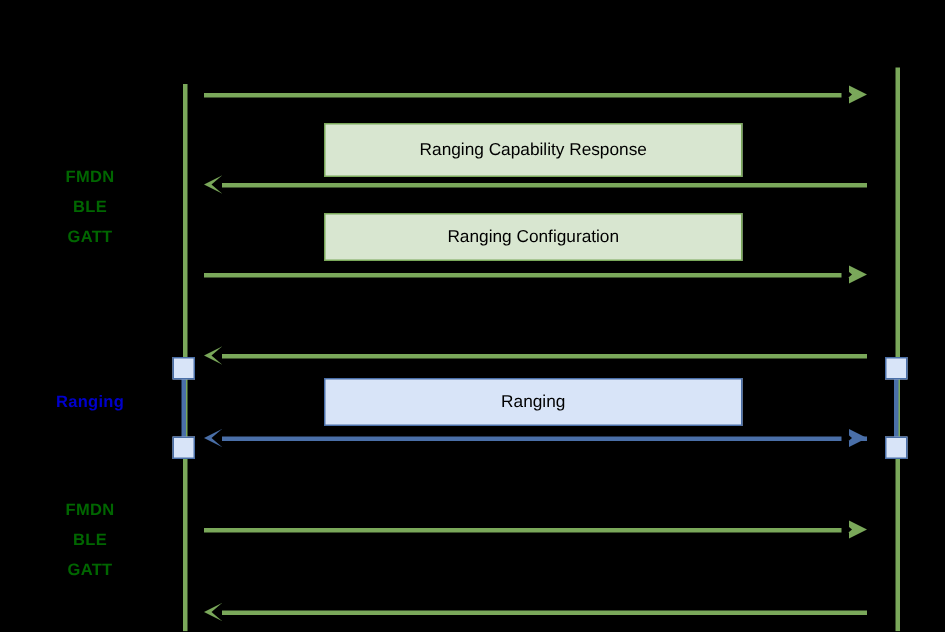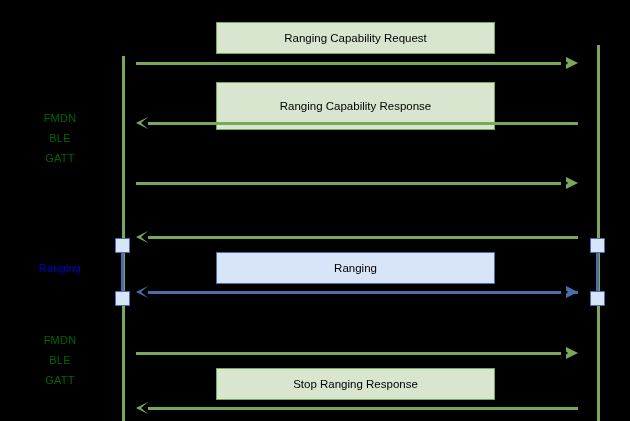--- a/index.html
+++ b/index.html
@@ -19,21 +19,21 @@
   .lifeline {
     position: absolute;
     width: 3px;
     background: #7aa85a;
   }
   
   .phase-label {
     position: absolute;
     text-align: center;
     font-size: 11px;
-    font-weight: normal;
+    font-weight: bold;
     line-height: 20px;
     white-space: pre-line;
     letter-spacing: 0.2px;
   }
   .phase-green { color: #006600; }
   .phase-blue  { color: #0000cc; }
 
   
   .msg-box {
     position: absolute;
@@ -130,30 +130,30 @@
   <div class="phase-label phase-green" style="left:22px; top:108px; width:76px;">FMDN
 BLE
 GATT</div>
 
   <div class="phase-label phase-blue" style="left:22px; top:258px; width:76px;">Ranging</div>
 
   <div class="phase-label phase-green" style="left:22px; top:330px; width:76px;">FMDN
 BLE
 GATT</div>
 
-  <div class="msg-box green" style="left:216px; top:22px; width:279px; height:32px;">Ranging Capability Request</div>
   <div class="arrow-line green" style="left:136px; top:62px; width:430px;"></div>
   <div class="arrow-head right green" style="left:566px; top:57px;"></div>
   <div class="arrow-notch right" style="left:561px; top:57px;"></div>
 
-  <div class="msg-box green" style="left:216px; top:82px; width:279px; height:48px;">Ranging Capability Response</div>
+  <div class="msg-box green" style="left:216px; top:82px; width:279px; height:36px;">Ranging Capability Response</div>
   <div class="arrow-line green" style="left:148px; top:122px; width:430px;"></div>
   <div class="arrow-head left green" style="left:136px; top:117px;"></div>
   <div class="arrow-notch left" style="left:141px; top:117px;"></div>
 
+  <div class="msg-box green" style="left:216px; top:142px; width:279px; height:32px;">Ranging Configuration</div>
   <div class="arrow-line green" style="left:136px; top:182px; width:430px;"></div>
   <div class="arrow-head right green" style="left:566px; top:177px;"></div>
   <div class="arrow-notch right" style="left:561px; top:177px;"></div>
 
   <div class="arrow-line green" style="left:148px; top:236px; width:430px;"></div>
   <div class="arrow-head left green" style="left:136px; top:231px;"></div>
   <div class="arrow-notch left" style="left:141px; top:231px;"></div>
 
   <div class="activation-bar" style="left:121px; top:245px; height:53px;"></div>
   <div class="activation-node" style="left:115px; top:238px;"></div>
@@ -167,18 +167,17 @@
   <div class="arrow-line blue" style="left:148px; top:291px; width:430px;"></div>
   <div class="arrow-head left blue" style="left:136px; top:286px;"></div>
   <div class="arrow-notch left" style="left:141px; top:286px;"></div>
   <div class="arrow-head right blue" style="left:566px; top:286px;"></div>
   <div class="arrow-notch right" style="left:561px; top:286px;"></div>
 
   <div class="arrow-line green" style="left:136px; top:352px; width:430px;"></div>
   <div class="arrow-head right green" style="left:566px; top:347px;"></div>
   <div class="arrow-notch right" style="left:561px; top:347px;"></div>
 
-  <div class="msg-box green" style="left:216px; top:368px; width:279px; height:32px;">Stop Ranging Response</div>
   <div class="arrow-line green" style="left:148px; top:407px; width:430px;"></div>
   <div class="arrow-head left green" style="left:136px; top:402px;"></div>
   <div class="arrow-notch left" style="left:141px; top:402px;"></div>
 
 </div>
 
 </body></html>

